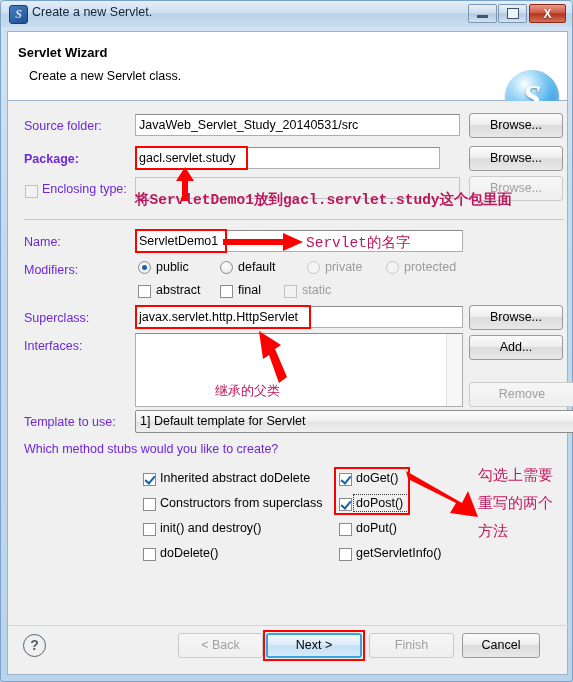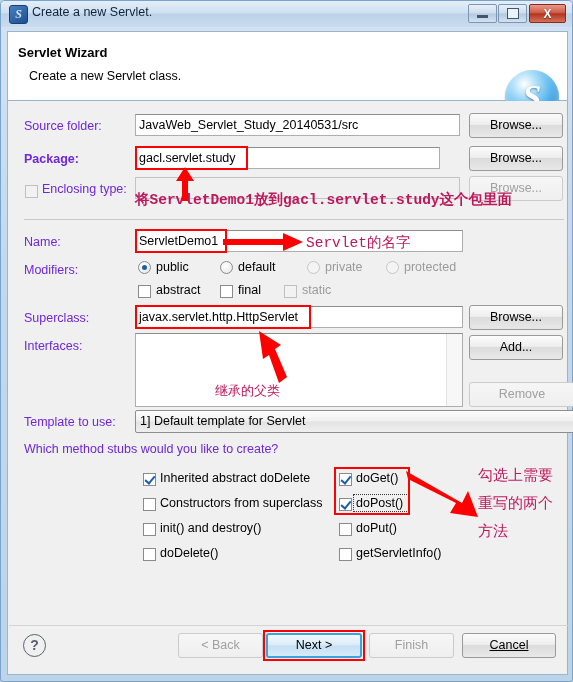--- a/index.html
+++ b/index.html
@@ -282,15 +282,15 @@
   </div>
 
   <div id="footer">
     <div id="footsep"></div>
   </div>
   <div id="help">?</div>
   <div class="btn dis" style="left:177px;top:632px;width:85px;">&lt; Back</div>
   <div class="btn" id="btn-next" style="left:265px;top:632px;width:96px;">Next &gt;</div>
   <div class="redbox" style="left:262px;top:629px;width:102px;height:31px;"></div>
   <div class="btn dis" style="left:368px;top:632px;width:85px;">Finish</div>
-  <div class="btn" style="left:461px;top:632px;width:94px;text-decoration:underline;">Cancel</div>
+  <div class="btn" style="left:461px;top:632px;width:78px;">Cancel</div>
 
 </div>
 
 </body></html>

